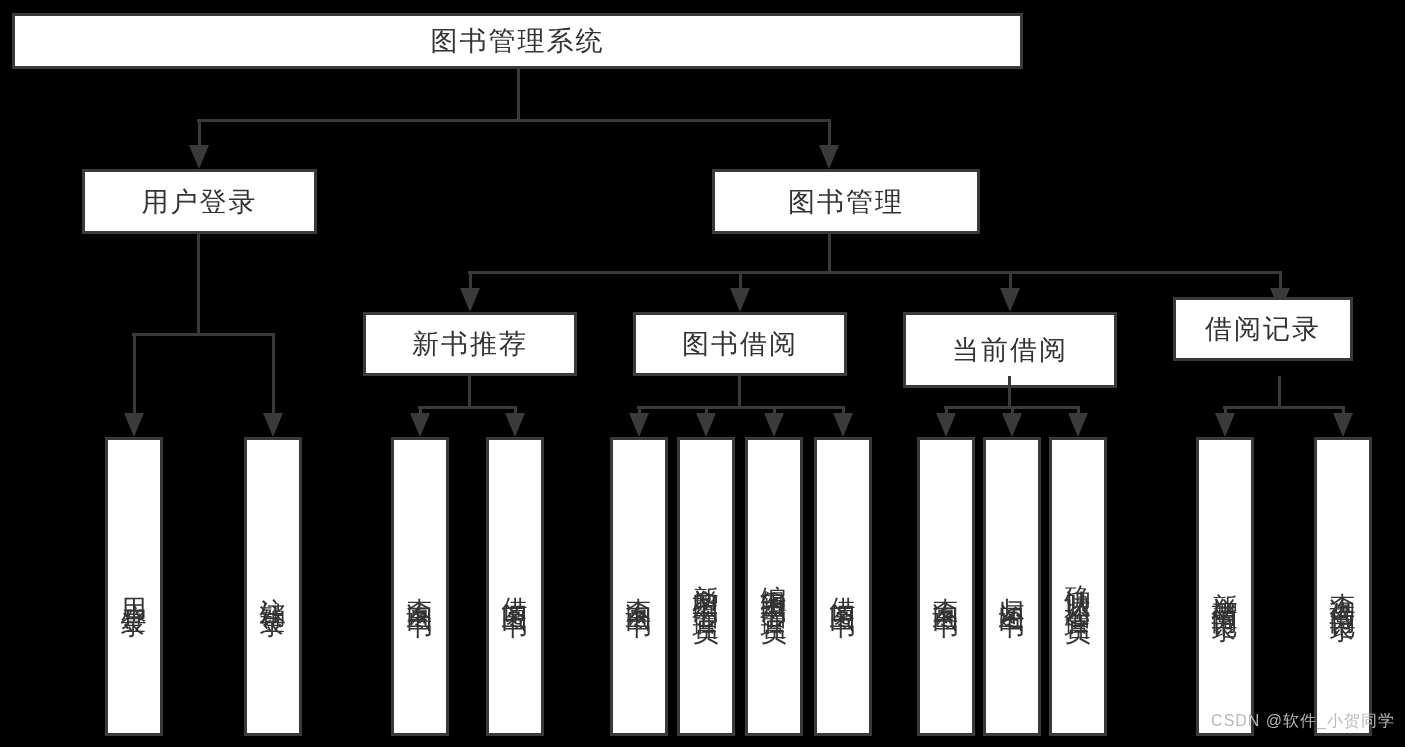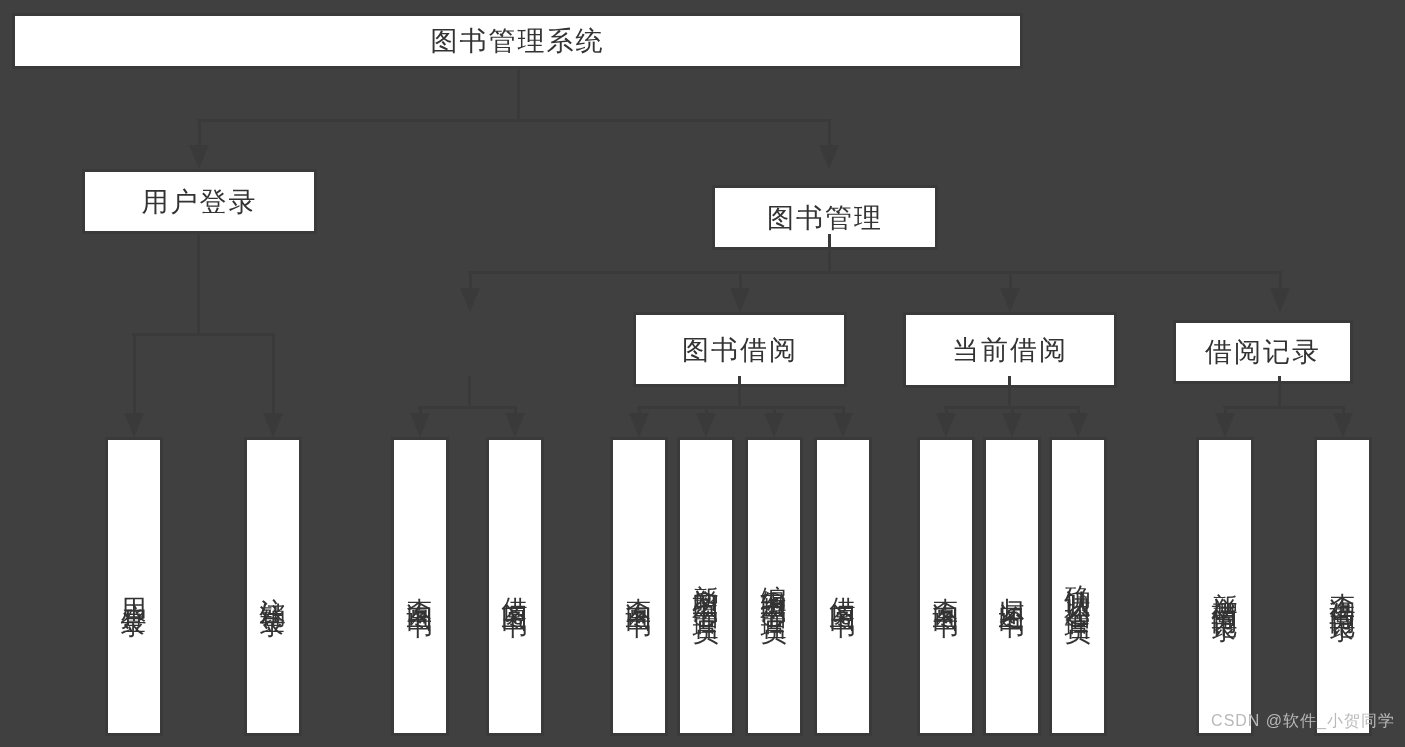--- a/index.html
+++ b/index.html
@@ -4,21 +4,21 @@
 <style>
   :root{
     --line:#3a3a3a;
     --text:#333333;
     --wm:#b9b9b9;
   }
   html,body{margin:0;padding:0;background:#ffffff;}
   #canvas{
     position:relative;
     width:1405px;height:747px;
-    background:#404040;
+    background:#000000;
     font-family:"Liberation Sans","DejaVu Sans",sans-serif;
     color:var(--text);
     overflow:hidden;
   }
   .box{
     position:absolute;
     box-sizing:border-box;
     border:3px solid var(--line);
     background:#ffffff;
     display:flex;
@@ -64,37 +64,38 @@
 <div id="canvas">
 
   <div class="box" style="left:12px;top:13px;width:1011px;height:56px">图书管理系统</div>
 
   <div class="vline" style="left:517px;top:69px;height:50px"></div>
   <div class="hline" style="left:197px;top:119px;width:634px"></div>
   <div class="arrow" style="left:189px;top:119px;height:50px"></div>
   <div class="arrow" style="left:819px;top:119px;height:50px"></div>
 
   <div class="box" style="left:82px;top:169px;width:235px;height:65px">用户登录</div>
-  <div class="box" style="left:712px;top:185px;width:226px;height:65px">图书管理</div>
+  <div class="box" style="left:712px;top:169px;width:268px;height:65px">图书管理</div>
 
   <div class="vline" style="left:197px;top:234px;height:102px"></div>
   <div class="hline" style="left:132px;top:333px;width:143px"></div>
   <div class="arrow" style="left:124px;top:333px;height:104px"></div>
   <div class="arrow" style="left:263px;top:333px;height:104px"></div>
 
   <div class="vline" style="left:828px;top:234px;height:40px"></div>
   <div class="hline" style="left:468px;top:271px;width:814px"></div>
   <div class="arrow" style="left:460px;top:271px;height:41px"></div>
   <div class="arrow" style="left:730px;top:271px;height:41px"></div>
   <div class="arrow" style="left:1000px;top:271px;height:41px"></div>
   <div class="arrow" style="left:1270px;top:271px;height:41px"></div>
 
-  <div class="box" style="left:633px;top:312px;width:214px;height:75px">图书借阅</div>
+  <div class="box" style="left:363px;top:312px;width:214px;height:64px">新书推荐</div>
+  <div class="box" style="left:633px;top:312px;width:214px;height:64px">图书借阅</div>
   <div class="box" style="left:903px;top:312px;width:214px;height:76px">当前借阅</div>
-  <div class="box" style="left:1173px;top:320px;width:180px;height:64px">借阅记录</div>
+  <div class="box" style="left:1173px;top:297px;width:180px;height:64px">借阅记录</div>
 
   <div class="vline" style="left:468px;top:376px;height:33px"></div>
   <div class="hline" style="left:418px;top:406px;width:99px"></div>
   <div class="arrow" style="left:410px;top:406px;height:31px"></div>
   <div class="arrow" style="left:505px;top:406px;height:31px"></div>
 
   <div class="vline" style="left:738px;top:376px;height:33px"></div>
   <div class="hline" style="left:637px;top:406px;width:208px"></div>
   <div class="arrow" style="left:629px;top:406px;height:31px"></div>
   <div class="arrow" style="left:696px;top:406px;height:31px"></div>

